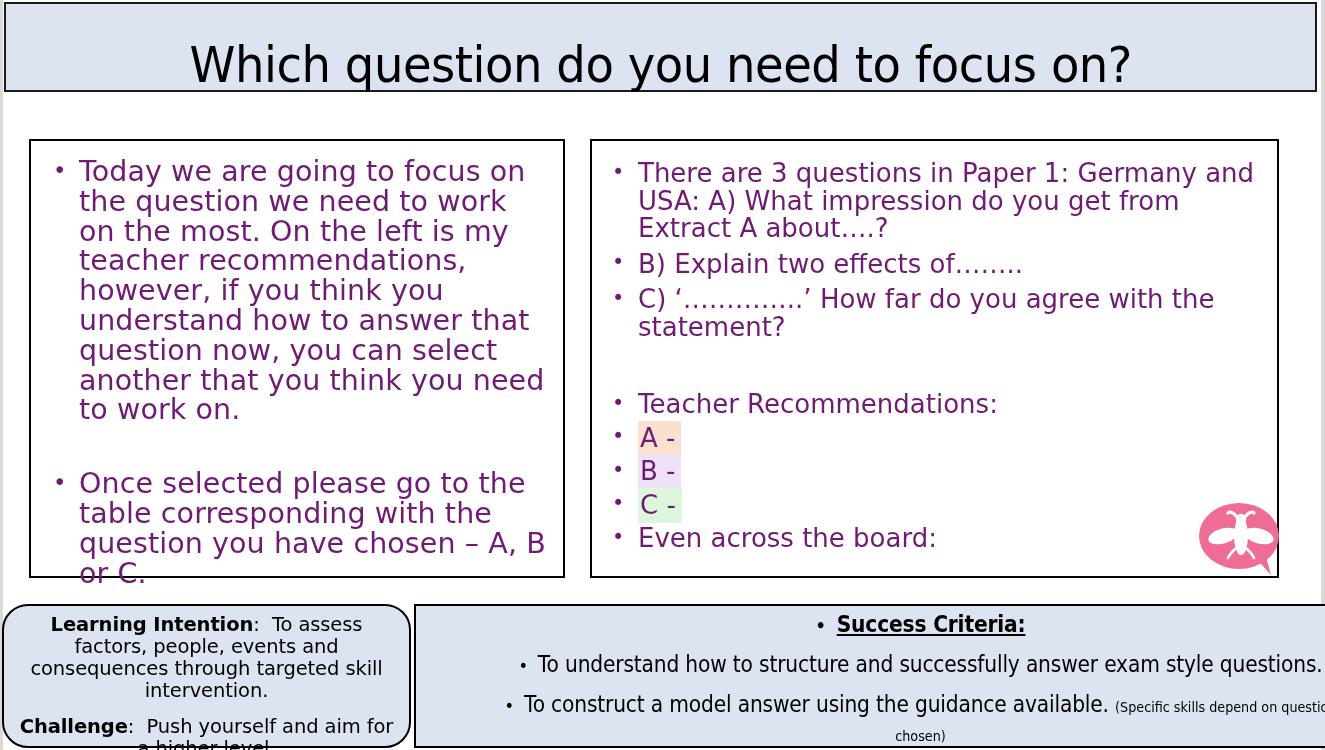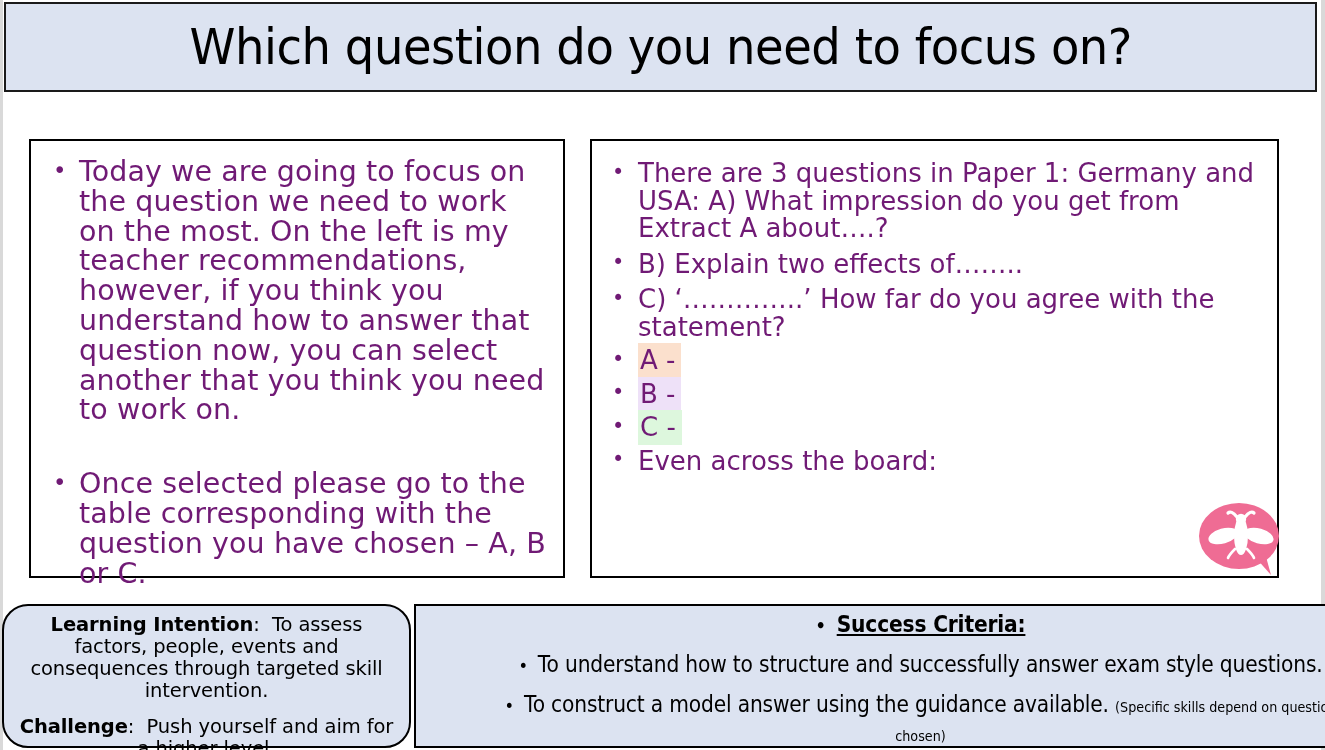--- a/index.html
+++ b/index.html
@@ -38,21 +38,21 @@
   .title-bar {
     position: absolute;
     left: 4px;
     top: 2px;
     width: 1313px;
     height: 90px;
     background: #dce3f1;
     border: 2px solid #1a1a1a;
     box-sizing: border-box;
     display: flex;
-    align-items: center;
+    align-items: flex-end;
     justify-content: center;
   }
   .title-text {
     font-family: "DejaVu Sans", sans-serif;
     font-size: 50px;
     line-height: 1;
     color: #000000;
     letter-spacing: -0.5px;
     transform: scaleX(0.93);
     white-space: nowrap;
@@ -228,20 +228,21 @@
       <li>Today we are going to focus on the question we need to work on the most. On the left is my teacher recommendations, however, if you think you understand how to answer that question now, you can select another that you think you need to work on.</li>
       <li class="gap">Once selected please go to the table corresponding with the question you have chosen – A, B or C.</li>
     </ul>
   </div>
 
   <div class="body-box box-right">
     <ul class="bullets">
       <li>There are 3 questions in Paper 1: Germany and USA: A) What impression do you get from Extract A about….?</li>
       <li>B) Explain two effects of……..</li>
       <li>C) ‘…………..’ How far do you agree with the statement?</li>
+      <li class="spacer-before">Teacher Recommendations:</li>
       <li class="tight"><span class="hl hl-a">A -</span></li>
       <li class="tight"><span class="hl hl-b">B -</span></li>
       <li class="tight"><span class="hl hl-c">C -</span></li>
       <li class="tight">Even across the board:</li>
     </ul>
   </div>
 
   <div class="bee-logo">
     <svg viewBox="0 0 84 72" width="84" height="72" aria-hidden="true">
       <g>

